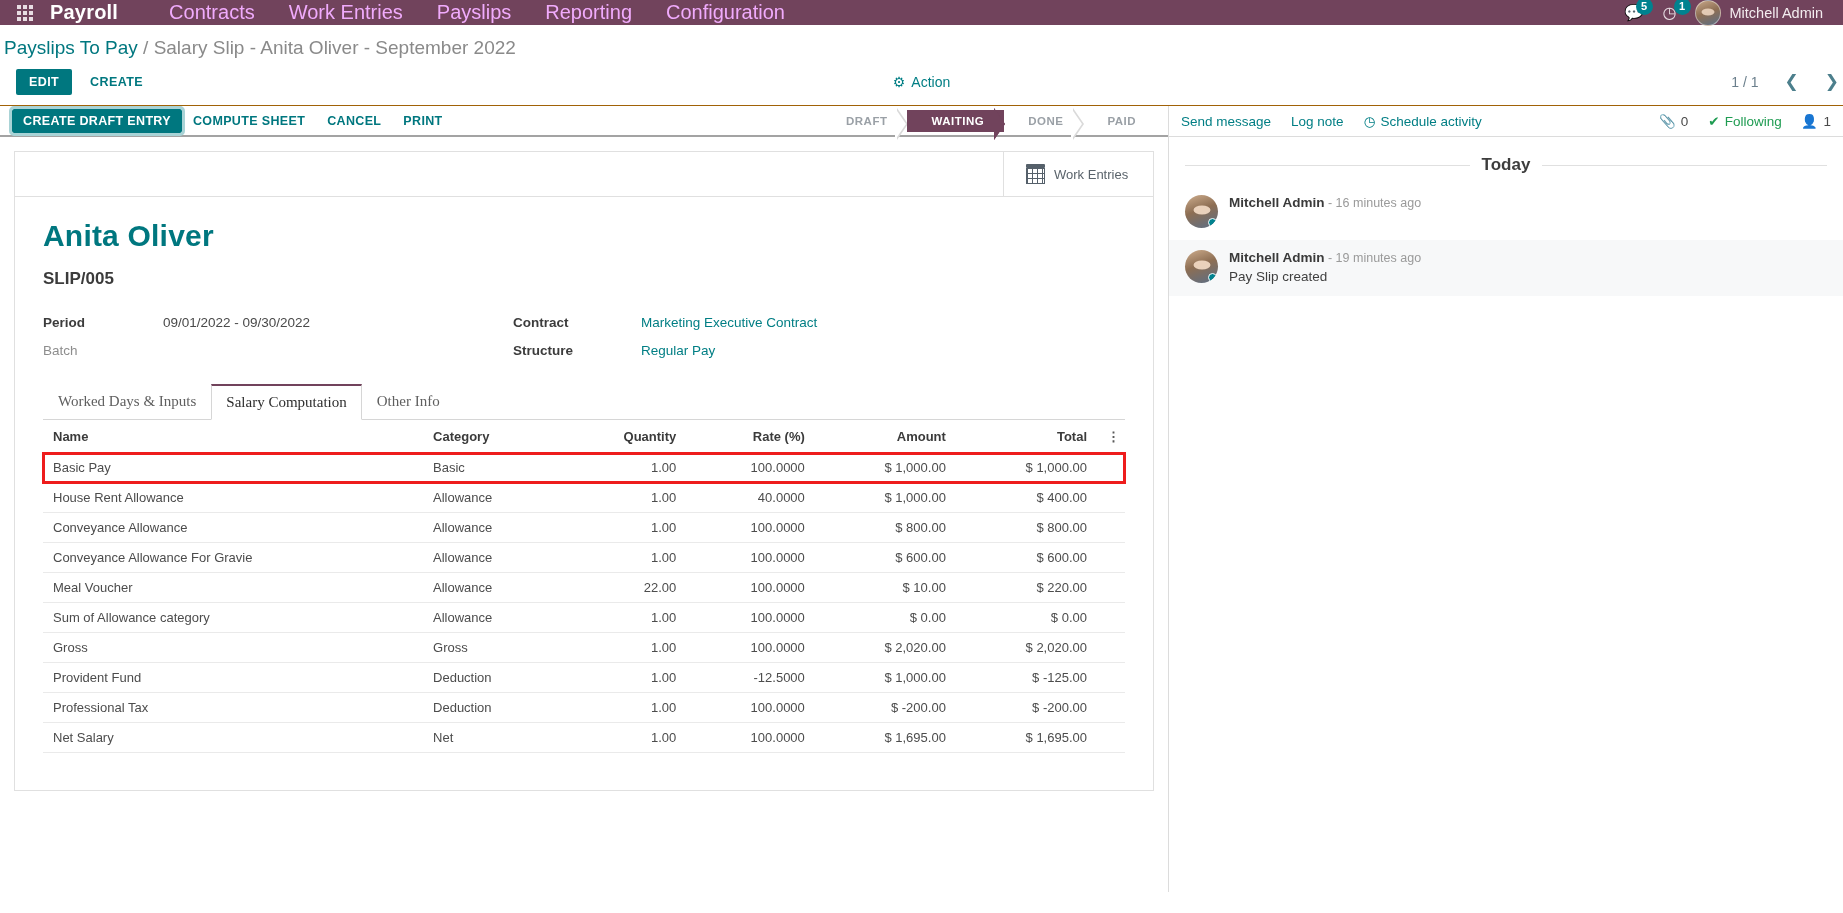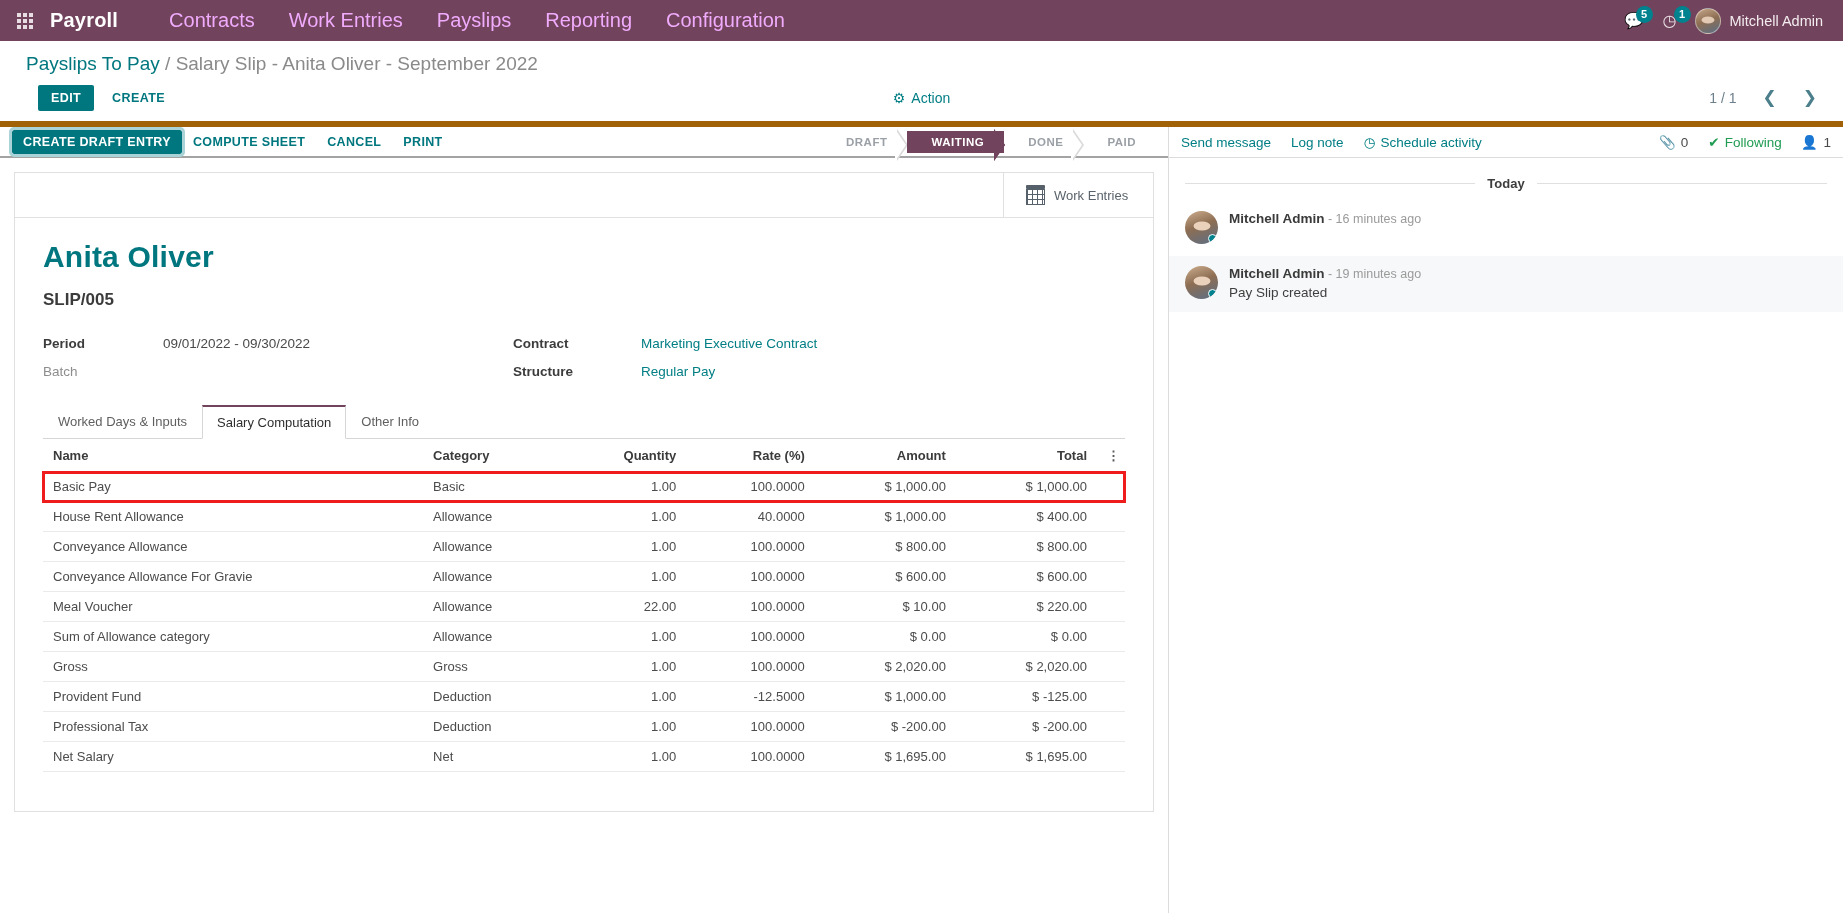--- a/index.html
+++ b/index.html
@@ -6,21 +6,21 @@
   html, body {
     width: 1843px; height: 913px;
     font-family: "Liberation Sans", sans-serif;
     background: #ffffff;
     color: #4c4c4c;
     overflow: hidden;
   }
 
   
   .navbar {
-    height: 41px;
+    height: 25px;
     background: #71435c;
     display: flex;
     align-items: center;
     padding: 5px 14px;
     color: #f0e9ed;
   }
   .apps-grid {
     width: 22px; height: 22px;
     display: grid;
     grid-template-columns: repeat(3, 4px);
@@ -61,21 +61,21 @@
   }
   .avatar-sm::after {
     content:""; position:absolute; left:50%; top:46%;
     transform: translate(-50%,-50%);
     width: 13px; height: 7px; border-radius: 50%;
     background: #f1d9c4; opacity:.85;
   }
   .user-name { font-size: 14.5px; color: #f3ecef; }
 
   
-  .control-panel { background:#fff; border-bottom: 6px solid #a16207; padding: 0 26px; }
+  .control-panel { background:#fff; border-bottom: 1px solid #a16207; padding: 0 4px; }
   .breadcrumb-row { padding: 12px 0 2px 0; font-size: 19px; }
   .bc-link { color: #00777f; cursor: pointer; }
   .bc-sep, .bc-current { color: #8a8a8a; }
   .cp-actions {
     display: flex; align-items: center;
     padding: 7px 0 10px 0; position: relative; height: 44px;
   }
   .btn-edit {
     background: #00777f; color:#fff; border:none;
     font-size: 12.5px; font-weight: 700; letter-spacing: .4px;
@@ -188,23 +188,23 @@
   }
   .flabel { font-weight: 700; color:#3c3c3c; }
   .flabel.muted { font-weight: 400; color:#8d8d8d; }
   .fval { color:#4a4a4a; }
   .fval.link { color:#017e84; cursor:pointer; }
 
   
   .notebook { margin-top: 26px; }
   .tabs { display:flex; border-bottom: 1px solid #d6d6d6; }
   .tab {
-    font-size: 13px; color:#5f5f5f; cursor:pointer;
+    font-size: 15px; color:#5f5f5f; cursor:pointer;
     padding: 8px 14px; border: 1px solid transparent;
-    border-bottom: none; margin-bottom:-1px; background: transparent;
+    border-bottom: none; margin-bottom:-1px; background: transparent; font-family: Liberation Serif, serif;
   }
   .tab.active {
     color:#2e2e2e; background:#fff;
     border-color:#d6d6d6; border-top: 2px solid #71435c;
     border-bottom: 1px solid #fff;
   }
 
   table.olist { width:100%; border-collapse: collapse; margin-top: 0; }
   table.olist thead th {
     font-size: 13px; font-weight: 700; color:#3b3b3b;
@@ -220,21 +220,21 @@
     white-space: nowrap;
   }
   tr.hl-row td { position: relative; }
   tr.hl-row { outline: 3px solid #ee1c1c; outline-offset: -2px; }
   tr.linked td { color: #0e93c4; }
 
   
   .thread { padding: 10px 16px 0 16px; }
   .day-sep { display:flex; align-items:center; gap:12px; margin: 8px 0 10px 0; }
   .day-sep .line { flex:1; height:1px; background:#e0e0e0; }
-  .day-sep .txt { font-size:13px; font-weight:700; color:#3d3d3d; }
+  .day-sep .txt { font-size:17px; font-weight:700; color:#3d3d3d; }
   .msg { display:flex; gap: 11px; padding: 10px 0 12px 0; }
   .msg.even { background: #f7f8f9; margin: 0 -16px; padding: 10px 16px 12px 16px; }
   .msg-avatar {
     width: 33px; height:33px; border-radius: 50%;
     background: linear-gradient(160deg,#cfae8e 0%,#8d6e53 45%,#5b6e86 100%);
     flex:none; position:relative; overflow:hidden;
   }
   .msg-avatar::after {
     content:""; position:absolute; left:50%; top:44%;
     transform: translate(-50%,-50%);

